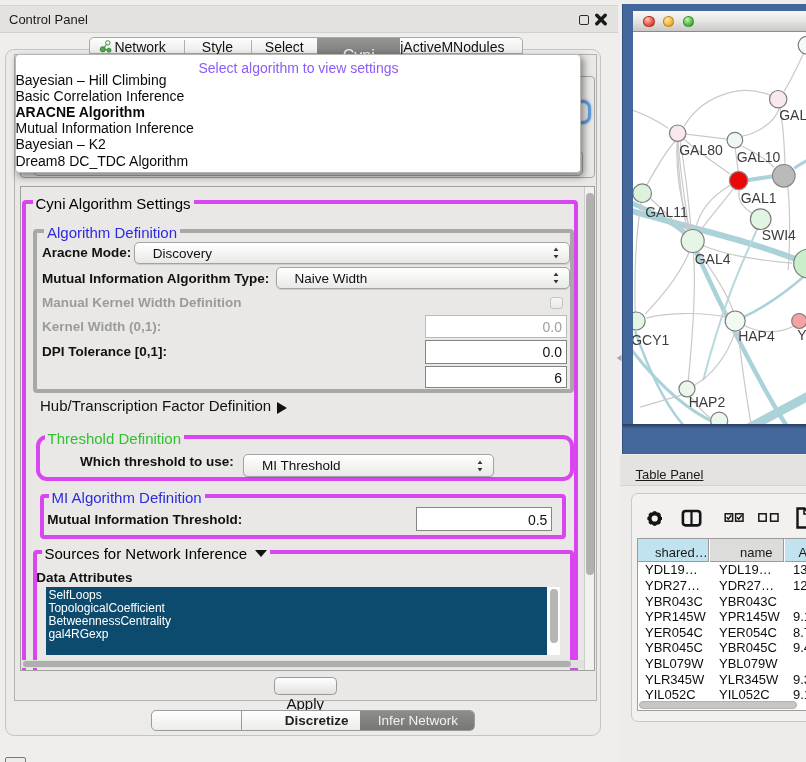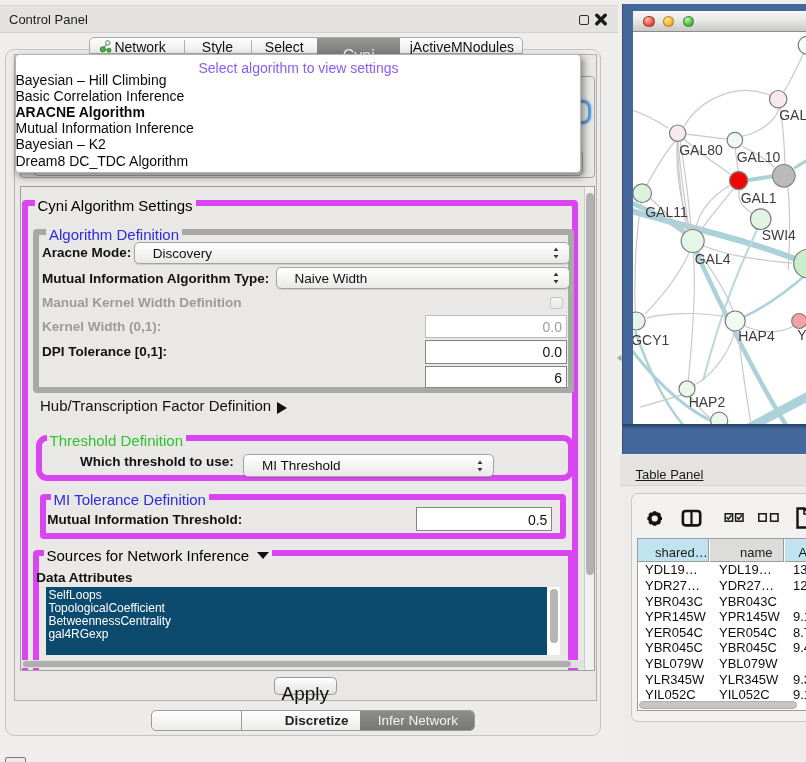--- a/index.html
+++ b/index.html
@@ -2,21 +2,21 @@
 <html><head>
 <meta charset="utf-8">
 <style>
   * { margin:0; padding:0; box-sizing:border-box; }
   html,body { width:806px; height:762px; overflow:hidden; }
   body { background:#efeeec; font-family:"Liberation Sans",sans-serif; }
   #root { position:relative; width:806px; height:762px; overflow:hidden; }
   .abs { position:absolute; }
   .lbl { position:absolute; font-size:13.5px; color:#111; white-space:nowrap; }
   .bold { font-weight:bold; }
-  .group { position:absolute; border:6px solid #d946ef; border-radius:4px; }
+  .group { position:absolute; border:4px solid #d946ef; border-radius:4px; }
   .glabel { position:absolute; top:-9px; background:#e9e8e7; padding:0 3px; font-size:15px; white-space:nowrap; }
   .combo { position:absolute; border:1px solid #a3a3a2; border-radius:5px;
            background:linear-gradient(#ffffff,#f2f2f1 60%,#e8e8e7); box-shadow:0 1px 1px rgba(0,0,0,0.12);
            font-size:13.5px; color:#111; }
   .combo span { position:absolute; left:18px; top:3px; white-space:nowrap; }
   .carr { position:absolute; right:10px; top:50%; width:6px; height:12px; margin-top:-6px; }
   .field { position:absolute; background:#ffffff; border:1px solid #858584; font-size:14px; color:#111; text-align:right; }
   .field span { position:absolute; right:4px; top:3px; }
 </style>
 </head>
@@ -44,21 +44,21 @@
     <div class="abs" style="left:93.4px;top:0;width:67.3px;text-align:center;">
         <div style="font-size:14px;color:#111;margin-top:0.5px;">Style</div>
       </div>
     <div class="abs" style="left:160.7px;top:2px;width:1px;height:13px;background:#b0b0af;"></div>
     <div class="abs" style="left:160.7px;top:0;width:66.4px;text-align:center;">
         <div style="font-size:14px;color:#111;margin-top:0.5px;">Select</div>
       </div>
     <div class="abs" style="left:227.1px;top:-0.5px;width:82.7px;height:16.5px;background:linear-gradient(#959594,#7d7d7c);text-align:center;">
         <div style="font-size:16px;color:#f2f2f1;margin-top:9px;">Cyni Toolbox</div>
       </div>
-    <div class="abs" style="left:309.8px;top:0;width:123.3px;text-align:center;">
+    <div class="abs" style="left:309.8px;top:0;width:123.3px;">
         <div style="font-size:14px;color:#111;margin-top:0.5px;">jActiveMNodules</div>
       </div>
   </div>
 
   <div class="abs" style="left:14px;top:54px;width:582.5px;height:646.7px;background:#e9e8e7;border:1px solid #b3b2b1;"></div>
 
   <div class="abs" style="left:20px;top:76px;width:574.5px;height:101.6px;border:1px solid #a6a6a5;border-radius:4px;"></div>
   <div class="abs" style="left:420px;top:99.5px;width:171px;height:24px;border:3px solid #5f9bdc;border-radius:8px;background:#e9e8e7;box-shadow:0 0 3px rgba(90,150,220,0.8), inset 0 0 2px rgba(90,150,220,0.5);"></div>
   <div class="abs" style="left:33px;top:150px;width:550px;height:25.5px;border:1px solid #aaaaa9;border-radius:5px;background:#ecebe9;"></div>
 
@@ -110,21 +110,21 @@
     <div class="lbl bold" style="left:59px;top:267.2px;">Which threshold to use:</div>
     <div class="combo" style="left:222px;top:267px;width:251px;height:23px;">
         <span>MI Threshold</span>
       <svg class="carr" viewBox="0 0 7 14">
           <path d="M3.5 0.5 L6.3 4.8 L0.7 4.8 Z" fill="#333"></path>
           <path d="M3.5 13.5 L6.3 9.2 L0.7 9.2 Z" fill="#333"></path>
         </svg>
     </div>
 
     <div class="group" style="left:19px;top:307.4px;width:526px;height:44.6px;">
-      <div class="glabel" style="left:4.6px;color:#2b2bdf;">MI Tolerance Definition</div>
+      <div class="glabel" style="left:4.6px;color:#2b2bdf;">MI Algorithm Definition</div>
     </div>
     <div class="lbl bold" style="left:26.3px;top:324.5px;">Mutual Information Threshold:</div>
     <div class="field" style="left:394.7px;top:320.4px;width:136.7px;height:24px;">
         <span style="top:4px;">0.5</span>
       </div>
 
     <div class="group" style="left:11.5px;top:363px;width:541px;height:200px;">
       <div class="glabel" style="left:5px;">Sources for Network Inference <span style="display:inline-block;width:0;height:0;border-top:7px solid #111;border-left:6.5px solid transparent;border-right:6.5px solid transparent;vertical-align:2px;margin-left:4px;"></span></div>
     </div>
     <div class="lbl bold" style="left:15.3px;top:382.5px;">Data Attributes</div>
@@ -136,21 +136,21 @@
 
     <div class="abs" style="left:0;top:472.5px;width:562.5px;height:8px;background:#e0e0df;">
       <div class="abs" style="left:2px;top:1px;width:548px;height:6.5px;background:#aeaead;border-radius:3px;"></div>
     </div>
     <div class="abs" style="left:562.5px;top:0;width:11px;height:483px;background:#f1f1f0;border-left:1px solid #cccccb;">
       <div class="abs" style="left:1.2px;top:6px;width:8.5px;height:382px;background:#b1b1b0;border-radius:4.5px;"></div>
     </div>
   </div>
 
   <div class="abs" style="left:274px;top:676.7px;width:62.5px;height:18px;border:1px solid #989897;border-radius:4.5px;background:linear-gradient(#ffffff,#e2e1e0);text-align:center;">
-    <div style="font-size:19px;color:#111;margin-top:5px;">Apply</div>
+    <div style="font-size:15px;color:#111;margin-top:17px;">Apply</div>
   </div>
   <div class="abs" style="left:150.7px;top:709.5px;width:324px;height:21px;border:1px solid #9b9b9a;border-radius:5px;overflow:hidden;background:linear-gradient(#fefefe,#ececeb);">
     <div class="abs" style="left:0;top:0;width:89.3px;height:21px;text-align:center;">
         <div style="font-size:13.5px;font-weight:bold;color:#222;margin-top:18px;">Impute Data</div>
       </div>
     <div class="abs" style="left:89.3px;top:0;width:1px;height:21px;background:#9b9b9a;"></div>
     <div class="abs" style="left:89.3px;top:0;width:119.2px;height:21px;text-align:center;">
         <div style="font-size:13.5px;font-weight:bold;color:#222;margin-top:2px;padding-left:32px;">Discretize Data</div>
       </div>
     <div class="abs" style="left:208.5px;top:0;width:115.5px;height:21px;background:linear-gradient(#8d8d8c,#747473);text-align:center;">

